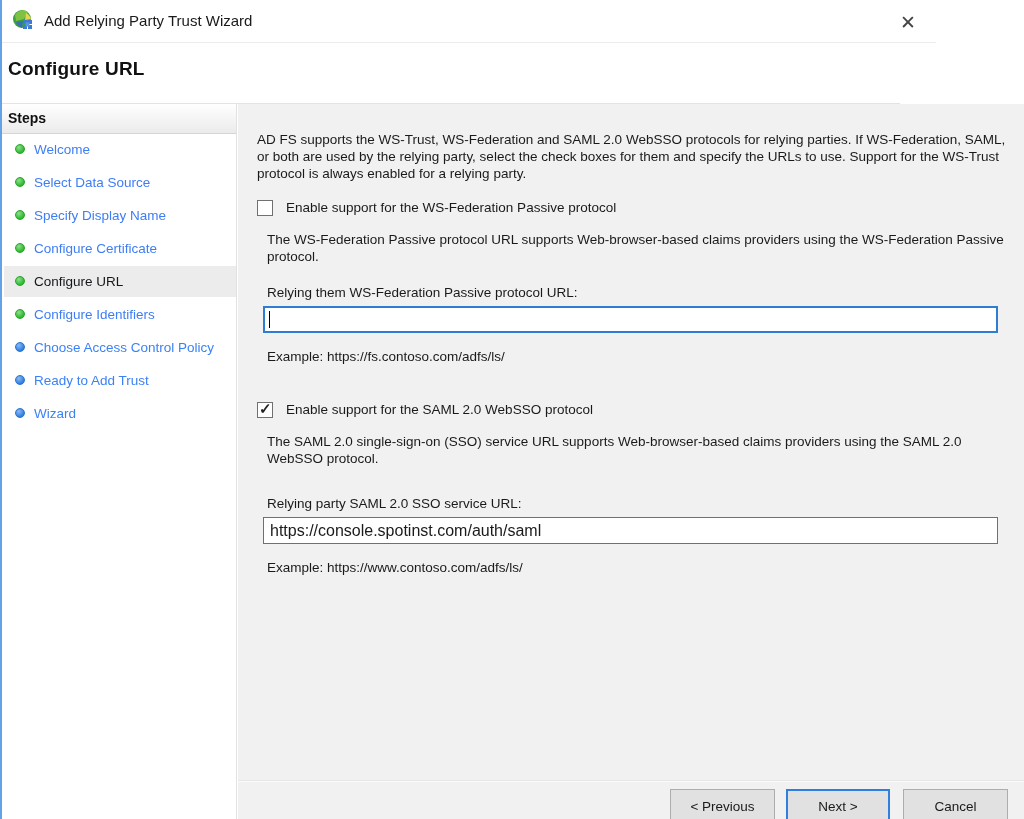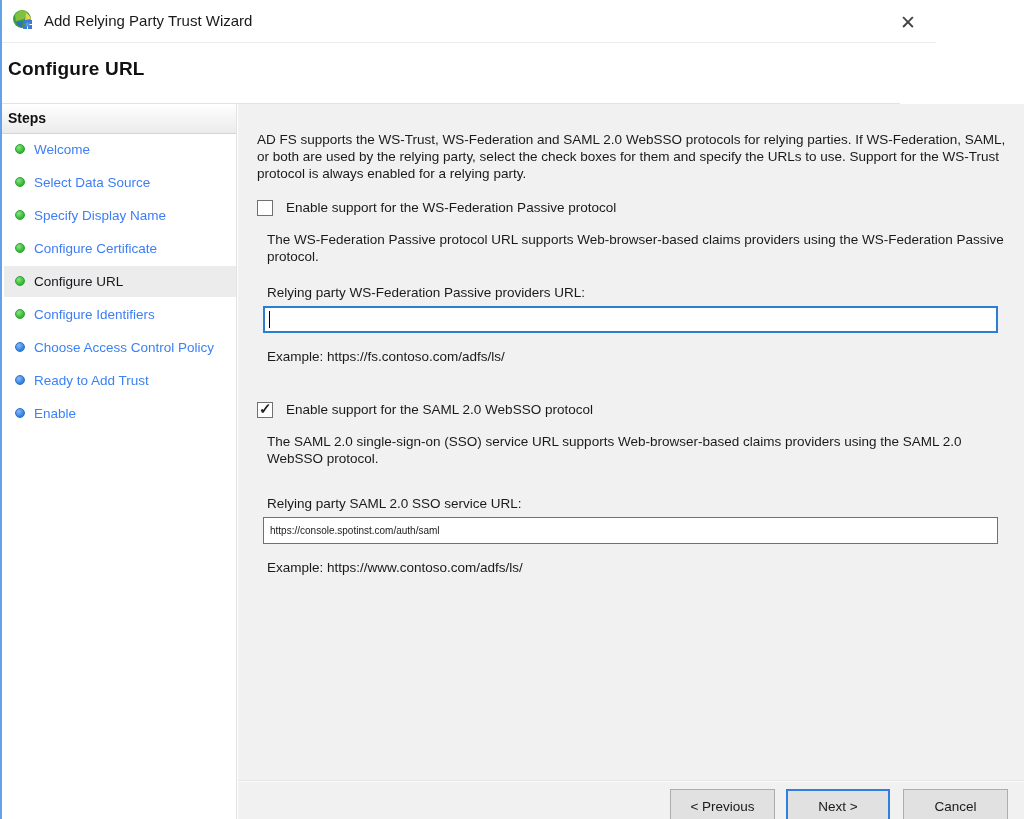--- a/index.html
+++ b/index.html
@@ -93,21 +93,21 @@
   .checkbox.checked::after {
     content:"✓"; position:absolute; left:1px; top:-3px;
     font-size:15px; font-weight:bold; color:#222;
   }
   .section-desc { margin:15px 0 0 10px; max-width:742px; }
   .url-label { margin:19px 0 0 10px; }
   .url-label.saml { margin-top:28px; }
   .url-input-wrap { position:relative; margin:5px 14px 0 6px; }
   .url-input {
     display:block; width:100%; height:27px;
-    font-family:"Liberation Sans", sans-serif; font-size:10px;
+    font-family:"Liberation Sans", sans-serif; font-size:16px;
     padding:0 6px; color:#1a1a1a; background:#ffffff;
     border:1px solid #707070; outline:none;
   }
   .url-input.focused { border:2px solid #2d7dd2; padding:0 5px; }
   .caret {
     position:absolute; left:6px; top:5px; width:1px; height:17px;
     background:#000;
   }
   .example { margin:15px 0 0 10px; }
   .example.saml { margin-top:15px; }
@@ -188,34 +188,34 @@
       <div class="step-item state-todo">
         <span class="step-dot"></span>
         <span class="step-label">Choose Access Control Policy</span>
       </div>
       <div class="step-item state-todo">
         <span class="step-dot"></span>
         <span class="step-label">Ready to Add Trust</span>
       </div>
       <div class="step-item state-todo">
         <span class="step-dot"></span>
-        <span class="step-label">Enable</span>
+        <span class="step-label">Wizard</span>
       </div>
     </div>
   </div>
 
   <div class="main">
     <div class="intro">AD FS supports the WS-Trust, WS-Federation and SAML 2.0 WebSSO protocols for relying parties.  If WS-Federation, SAML, or both are used by the relying party, select the check boxes for them and specify the URLs to use.  Support for the WS-Trust protocol is always enabled for a relying party.</div>
 
     <div class="cb-row">
       <span class="checkbox"></span>
       <span>Enable support for the WS-Federation Passive protocol</span>
     </div>
     <div class="section-desc">The WS-Federation Passive protocol URL supports Web-browser-based claims providers using the WS-Federation Passive protocol.</div>
-    <div class="url-label">Relying party WS-Federation Passive providers URL:</div>
+    <div class="url-label">Relying them WS-Federation Passive protocol URL:</div>
     <div class="url-input-wrap">
       <input class="url-input focused" type="text" value="" style="">
       <span class="caret"></span>
     </div>
     <div class="example">Example: https://fs.contoso.com/adfs/ls/</div>
 
     <div class="cb-row saml">
       <span class="checkbox checked"></span>
       <span>Enable support for the SAML 2.0 WebSSO protocol</span>
     </div>

